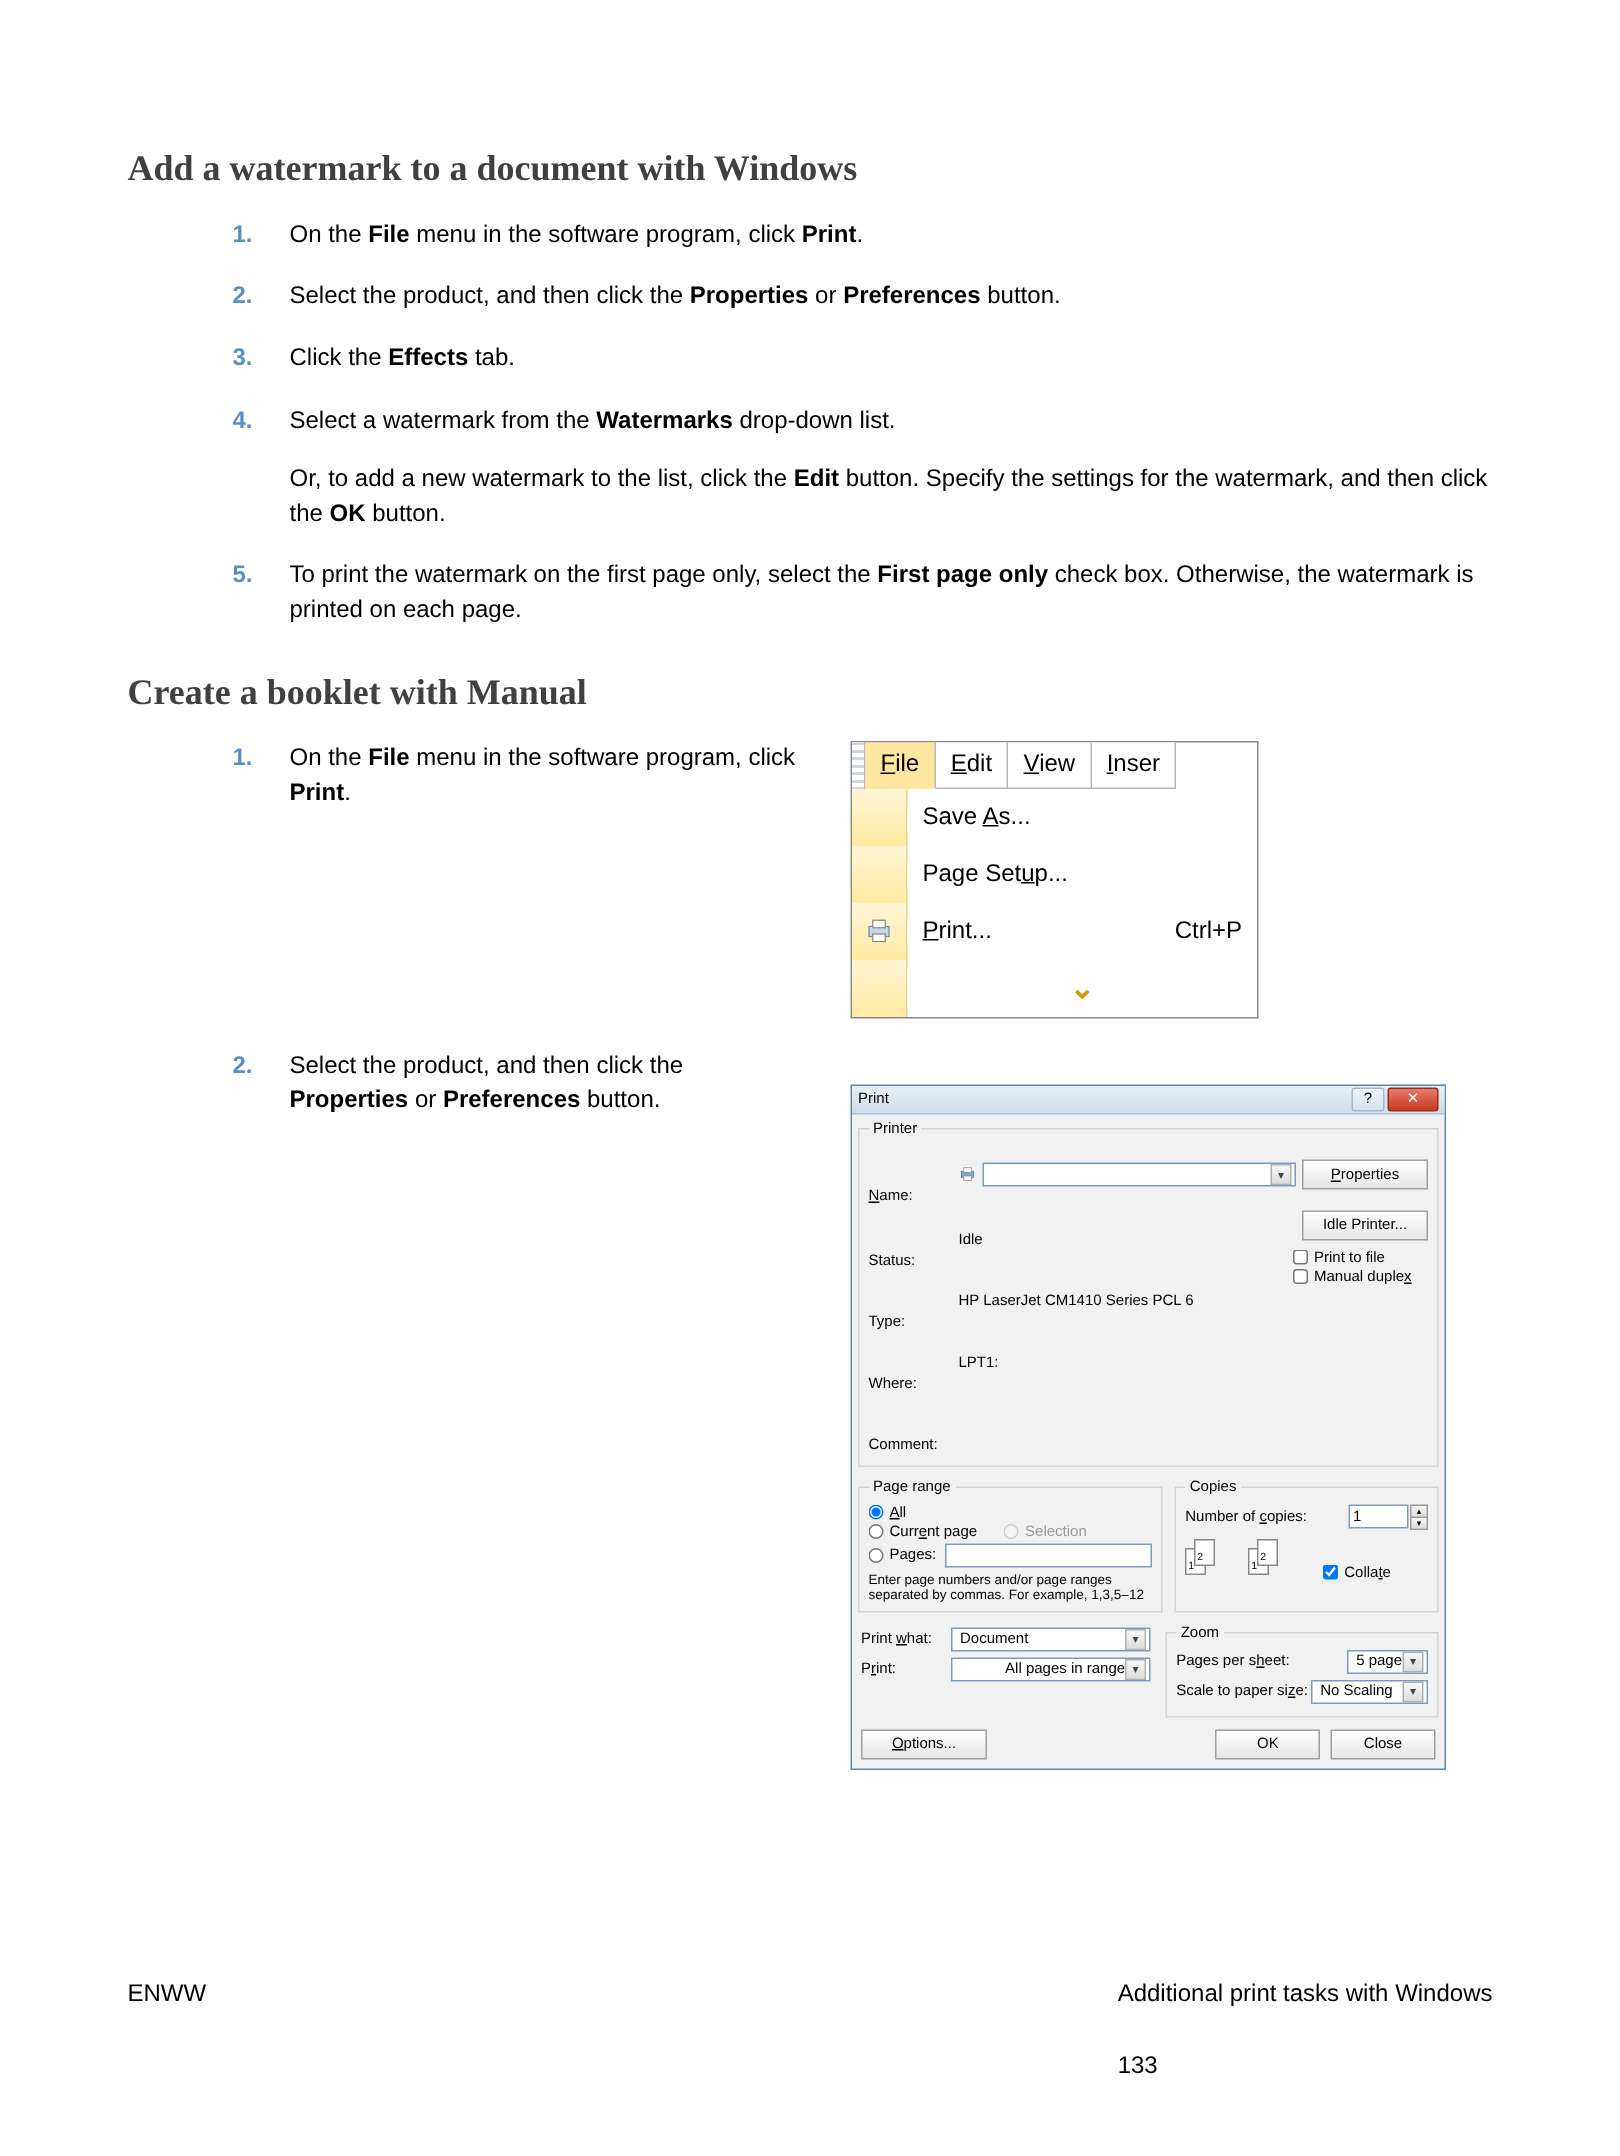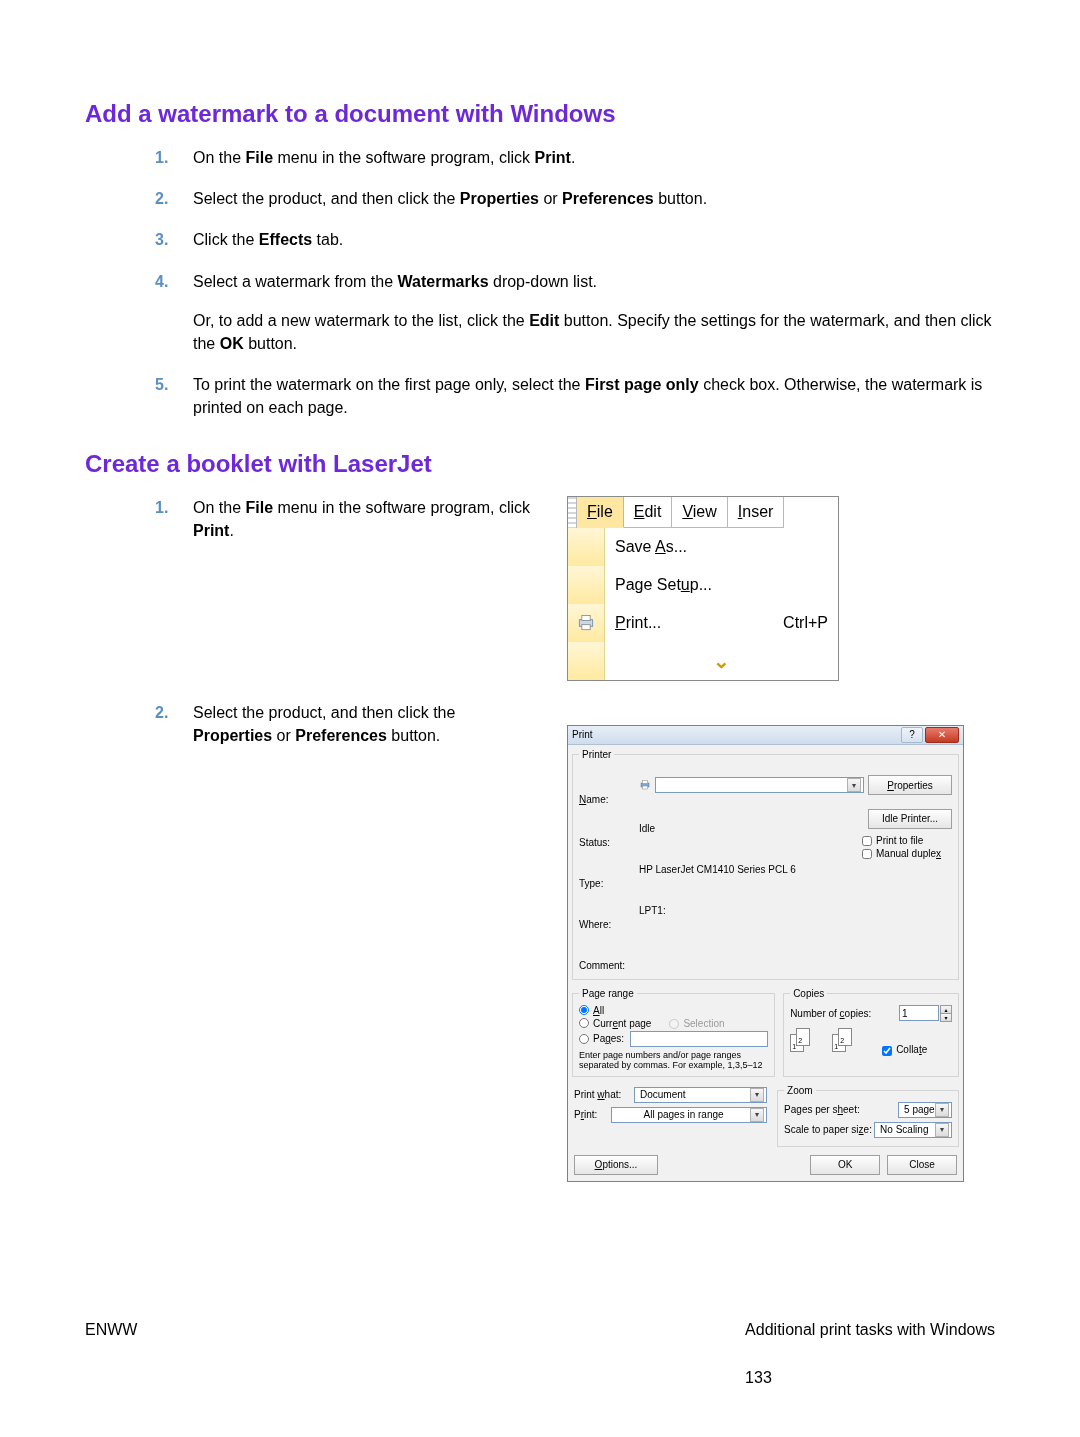--- a/index.html
+++ b/index.html
@@ -10,24 +10,25 @@
     width: 1080px;
     color: #000;
   }
   .page {
     padding: 100px 85px 60px 85px;
     box-sizing: border-box;
     min-height: 1437px;
     position: relative;
   }
   h2.section-heading {
-    color: #6d28d9;
+    color: #404040;
     font-size: 24px;
     font-weight: bold;
     margin: 0 0 18px 0;
+    font-family: Liberation Serif, serif;
   }
   ol.steps {
     list-style: none;
     padding: 0;
     margin: 0;
   }
   ol.steps > li {
     display: flex;
     margin-bottom: 18px;
     font-size: 16px;
@@ -261,21 +262,21 @@
         </div>
       </li>
       <li>
         <span class="num">5.</span>
         <div class="body">
           <p>To print the watermark on the first page only, select the <b>First page only</b> check box. Otherwise, the watermark is printed on each page.</p>
         </div>
       </li>
     </ol>
 
-  <h2 class="section-heading" style="margin-top:30px">Create a booklet with LaserJet</h2>
+  <h2 class="section-heading" style="margin-top:30px">Create a booklet with Manual</h2>
 
   <div class="two-col">
     <div class="left">
       <ol class="steps" id="steps2a">
           <li>
             <span class="num">1.</span>
             <div class="body">
               <p>On the <b>File</b> menu in the software program, click <b>Print</b>.</p>
             </div>
           </li>
@@ -442,23 +443,23 @@
         <div class="pd-columns">
           <div style="flex:1.15;padding:4px 6px">
             <div class="pd-row">
               <span style="width:60px">Print <span class="underline-char">w</span>hat:</span>
               <span class="pd-select" style="flex:1">
                 <span style="flex:1;text-align:left;padding-left:3px">Document</span>
                 <span class="arrow">▾</span>
               </span>
             </div>
             <div class="pd-row" style="margin-top:4px">
-              <span style="width:37px">P<span class="underline-char">r</span>int:</span>
+              <span style="width:60px">P<span class="underline-char">r</span>int:</span>
               <span class="pd-select" style="flex:1">
-                <span style="flex:1;text-align:center;padding-left:3px">All pages in range</span>
+                <span style="flex:1;text-align:right;padding-left:3px">All pages in range</span>
                 <span class="arrow">▾</span>
               </span>
             </div>
           </div>
           <fieldset style="flex:1">
             <legend>Zoom</legend>
             <div class="pd-row">
               <span style="width:114px">Pages per s<span class="underline-char">h</span>eet:</span>
               <span class="pd-select" style="flex:1">
                 <span style="flex:1;text-align:left;padding-left:3px">5 page</span>

